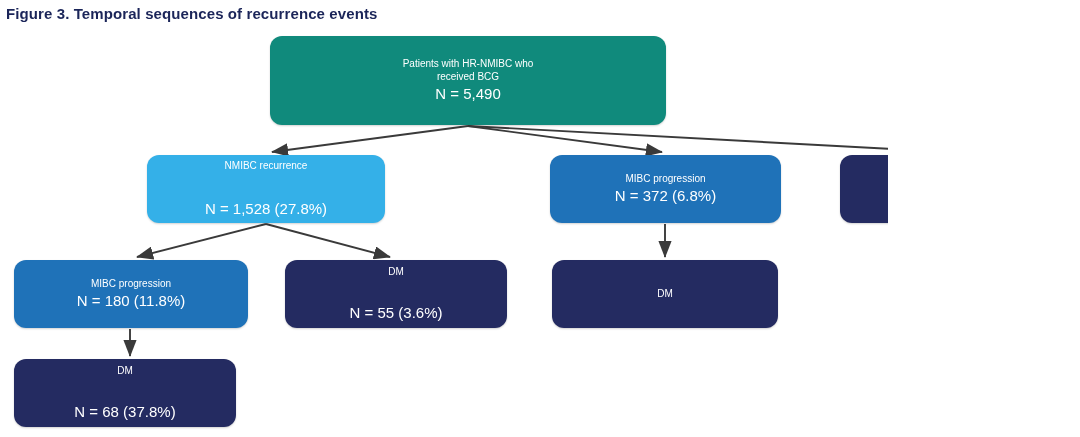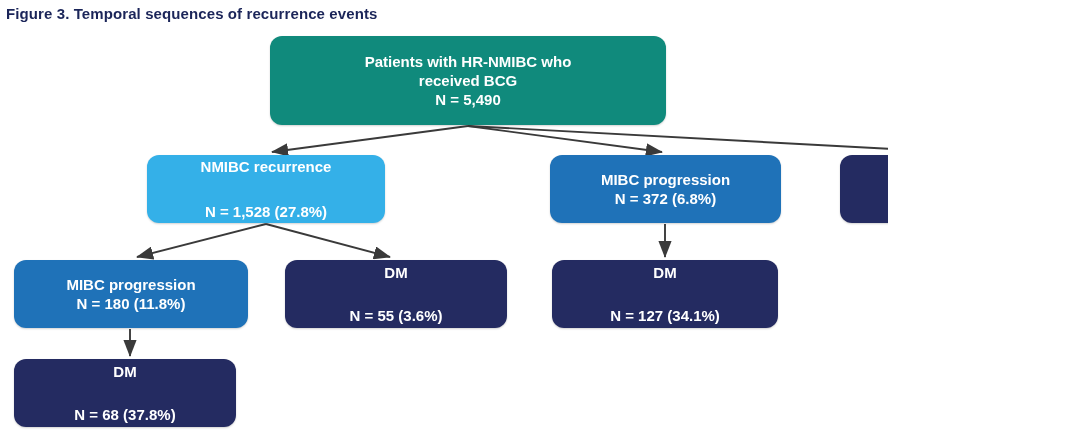--- a/index.html
+++ b/index.html
@@ -42,27 +42,27 @@
     display: flex;
     flex-direction: column;
     align-items: center;
     justify-content: center;
     text-align: center;
     color: #ffffff;
     line-height: 1.28;
     box-shadow: 0 1px 2px rgba(0,0,0,0.18);
   }
   .node .node-label {
-    font-size: 15px;
-    font-weight: bold;
+    font-size: 10px;
+    font-weight: normal;
     display: block;
   }
   .node .node-count {
     font-size: 15px;
-    font-weight: bold;
+    font-weight: normal;
     display: block;
   }
   .node.teal   { background: #108a7c; }
   .node.light  { background: #34b0e8; }
   .node.mid    { background: #1f72b8; }
   .node.navy   { background: #242b61; gap: 24px; }
 
   
   #node-root     { left: 270px; top: 36px;  width: 396px; height: 89px; }
   
@@ -125,21 +125,20 @@
     <span class="node-count">N = 180 (11.8%)</span>
   </div>
 
   <div class="node navy" id="node-dm-after-rec">
     <span class="node-label">DM</span>
     <span class="node-count">N = 55 (3.6%)</span>
   </div>
 
   <div class="node navy" id="node-dm-after-prog">
     <span class="node-label">DM</span>
-    <span class="node-count">N = 127 (34.1%)</span>
   </div>
 
   <div class="node navy" id="node-dm-after-mibc">
     <span class="node-label">DM</span>
     <span class="node-count">N = 68 (37.8%)</span>
   </div>
 
 </div>
 
 </body></html>

